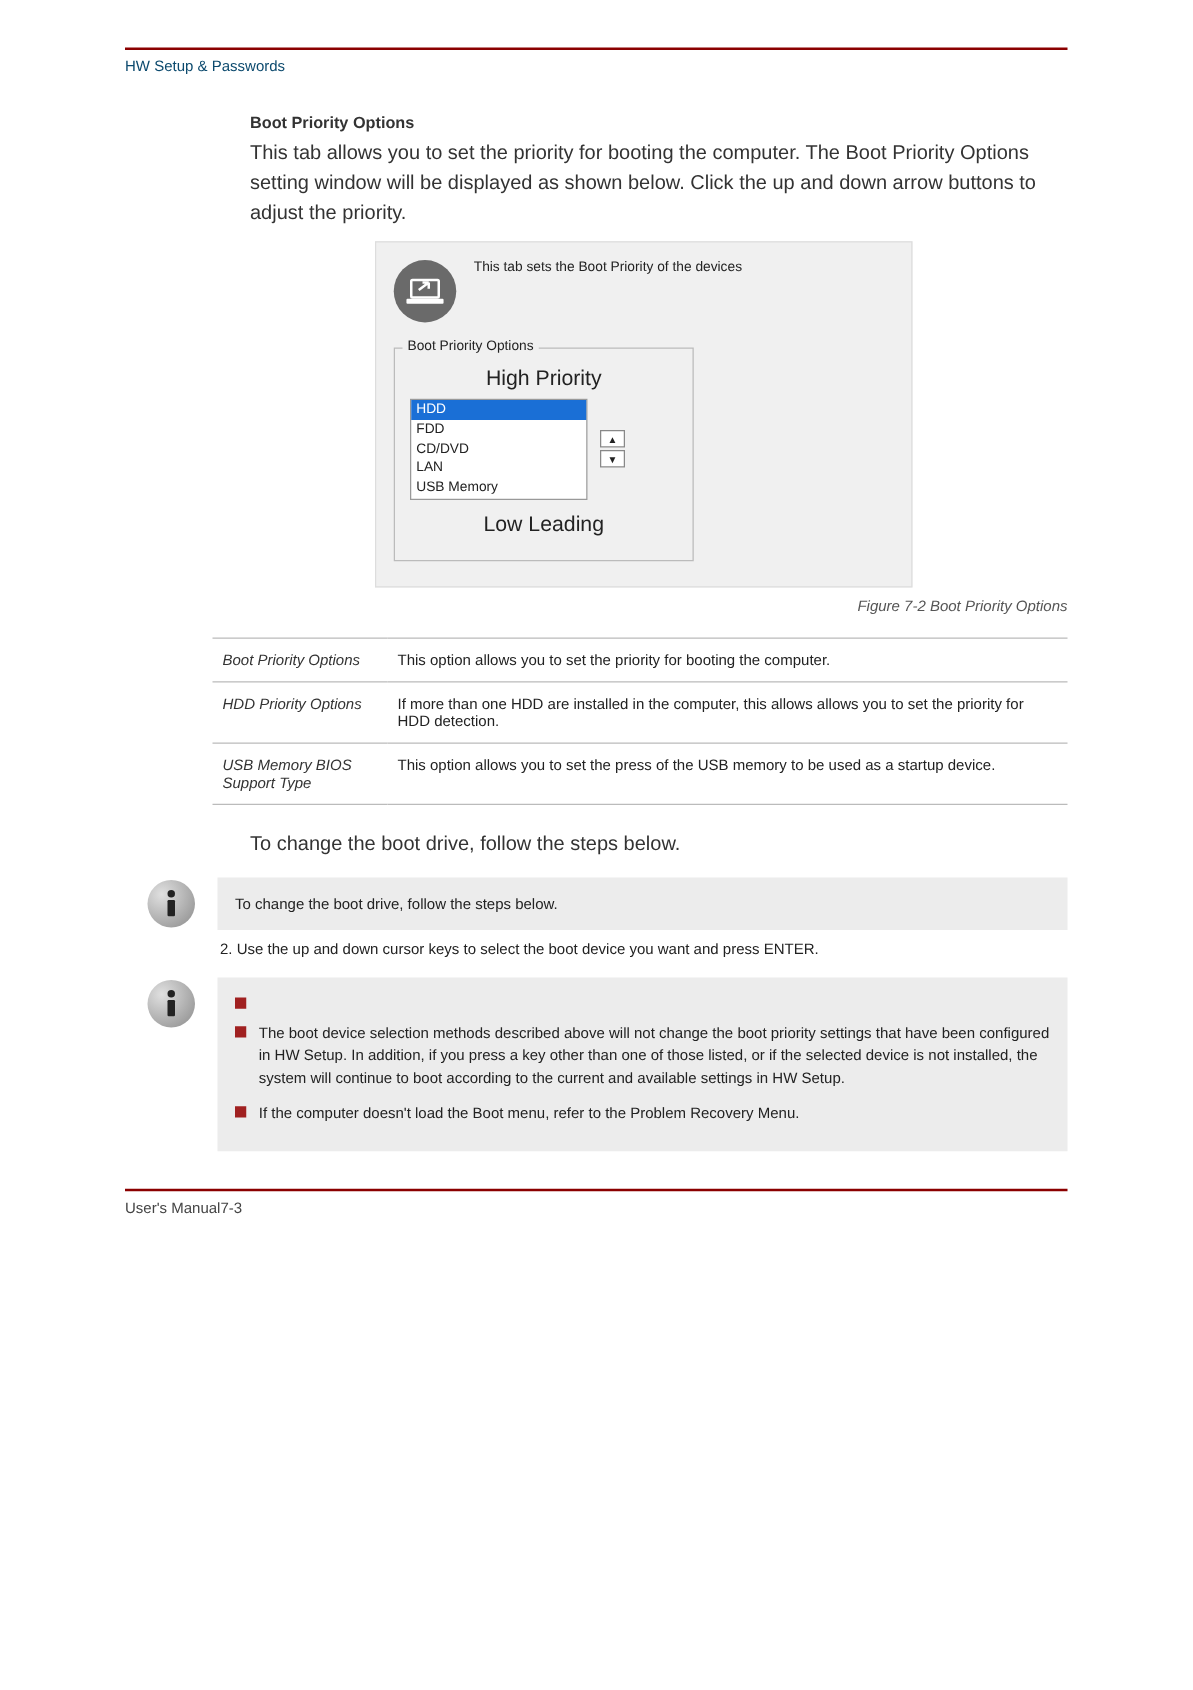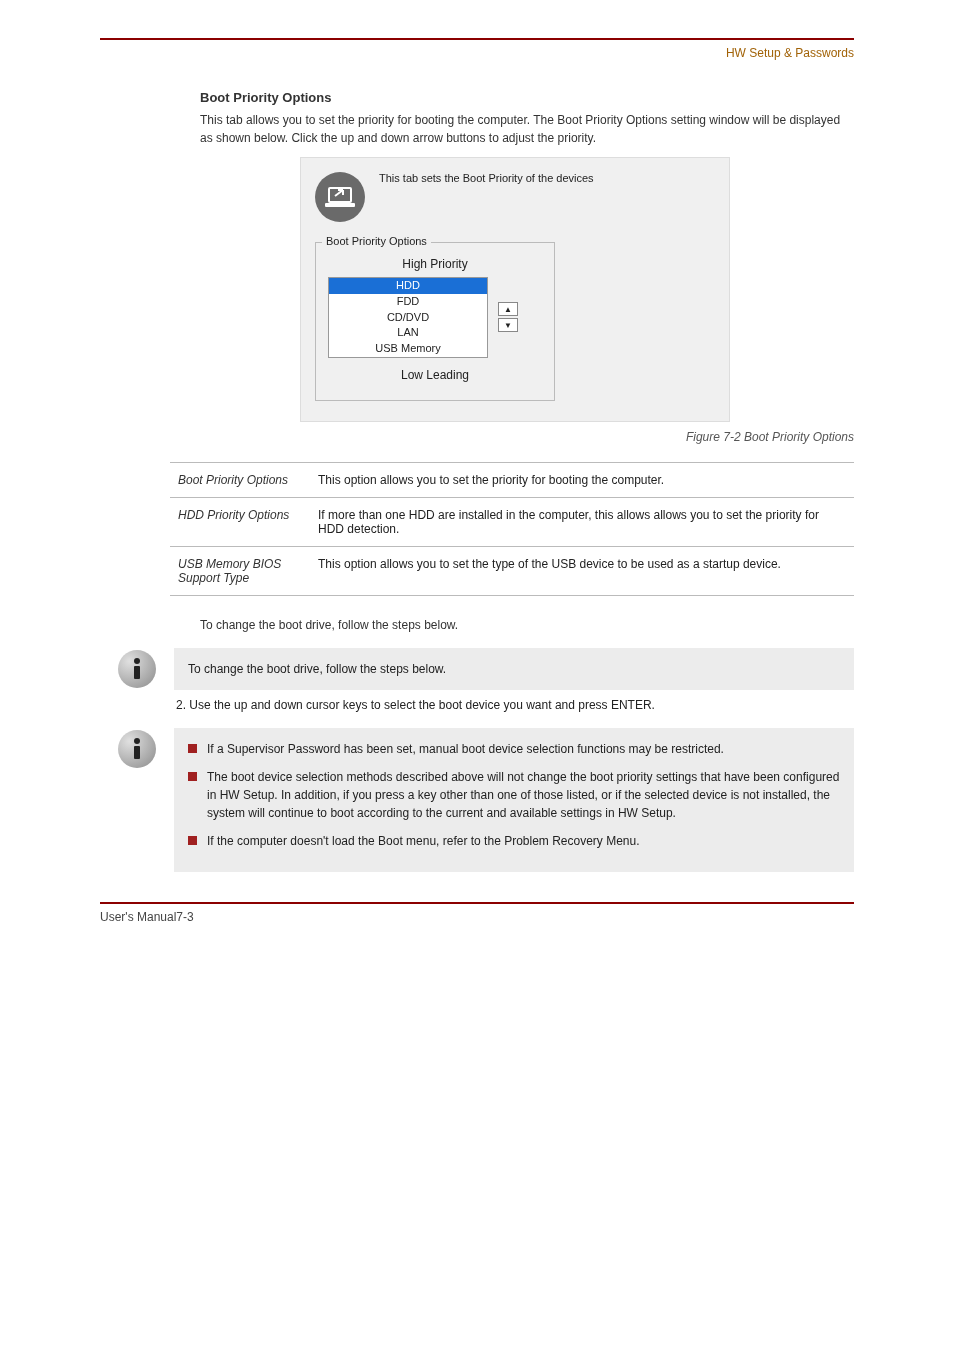--- a/index.html
+++ b/index.html
@@ -15,39 +15,39 @@
     width: 954px;
     padding: 0 100px 40px 100px;
   }
   .top-rule {
     height: 2px;
     background: #8b0000;
     margin: 38px 0 6px 0;
   }
   .header-line {
     display: flex;
-    justify-content: flex-end;
-    font-size: 12px;
-    color: #a16207;
+    justify-content: flex-start;
+    font-size: 12px;
+    color: #0c4a6e;
     margin-bottom: 30px;
   }
   .section-title {
     font-size: 15px;
     font-weight: bold;
     color: #333;
     margin: 16px 0 8px 70px;
   }
   .subsection-title {
     font-size: 13px;
     font-weight: bold;
     color: #333;
     margin: 10px 0 6px 100px;
   }
   .body-text {
-    font-size: 12px;
+    font-size: 16px;
     color: #333;
     line-height: 1.5;
     margin: 0 0 8px 100px;
   }
   .body-text-indent {
     font-size: 12px;
     color: #333;
     line-height: 1.5;
     margin: 0 0 8px 120px;
   }
@@ -93,35 +93,34 @@
     position: absolute;
     top: -8px;
     left: 6px;
     background: #f0f0f0;
     padding: 0 4px;
     font-size: 11px;
     color: #222;
   }
   .priority-label {
     text-align: center;
-    font-size: 12px;
+    font-size: 17px;
     margin: 4px 0 6px 0;
   }
   .listbox-row {
     display: flex;
     align-items: center;
     gap: 10px;
   }
   .listbox {
     border: 1px solid #999;
     background: #fff;
-    width: 160px;
+    width: 142px;
     font-size: 11px;
     line-height: 1.25;
-    text-align: center;
   }
   .listbox .item { padding: 1px 4px; }
   .listbox .selected { background: #1a6fd6; color: #fff; }
   .spin {
     display: flex;
     flex-direction: column;
     gap: 2px;
     width: 20px;
   }
   .spin-btn {
@@ -260,21 +259,21 @@
         <tr>
       <td class="left">Boot Priority Options</td>
       <td>This option allows you to set the priority for booting the computer.</td>
     </tr>
     <tr>
       <td class="left">HDD Priority Options</td>
       <td>If more than one HDD are installed in the computer, this allows allows you to set the priority for HDD detection.</td>
     </tr>
     <tr>
       <td class="left">USB Memory BIOS Support Type</td>
-      <td>This option allows you to set the type of the USB device to be used as a startup device.</td>
+      <td>This option allows you to set the press of the USB memory to be used as a startup device.</td>
     </tr>
   </tbody>
     </table>
 
   <div class="body-text">To change the boot drive, follow the steps below.</div>
 
   <div class="info-block">
     <div class="info-icon">
       <svg width="20" height="24" viewBox="0 0 20 24">
           <circle cx="10" cy="4" r="3" fill="#222"></circle>
@@ -289,21 +288,20 @@
     <div class="info-icon">
       <svg width="20" height="24" viewBox="0 0 20 24">
           <circle cx="10" cy="4" r="3" fill="#222"></circle>
           <rect x="7" y="9" width="6" height="13" rx="1" fill="#222"></rect>
         </svg>
     </div>
     <div class="info-body">
       <ul class="bullet-list">
         <li>
             <span class="sq"></span>
-            <span>If a Supervisor Password has been set, manual boot device selection functions may be restricted.</span>
           </li>
         <li>
             <span class="sq"></span>
             <span>The boot device selection methods described above will not change the boot priority settings that have been configured in HW Setup. In addition, if you press a key other than one of those listed, or if the selected device is not installed, the system will continue to boot according to the current and available settings in HW Setup.</span>
           </li>
         <li>
             <span class="sq"></span>
             <span>If the computer doesn't load the Boot menu, refer to the Problem Recovery Menu.</span>
           </li>
       </ul>

